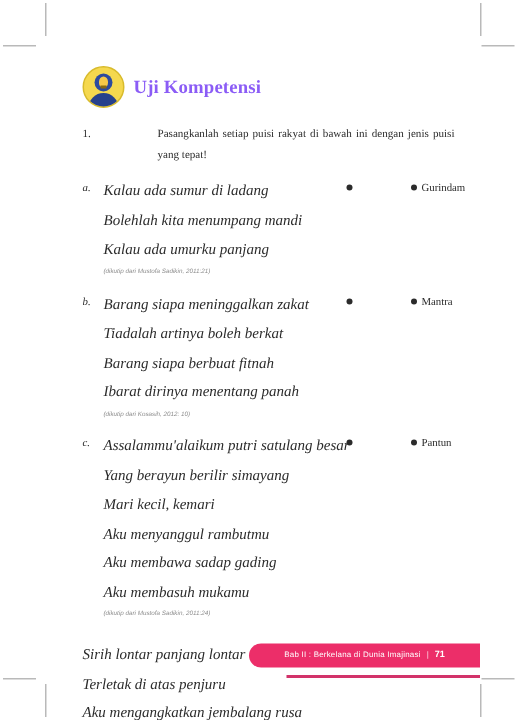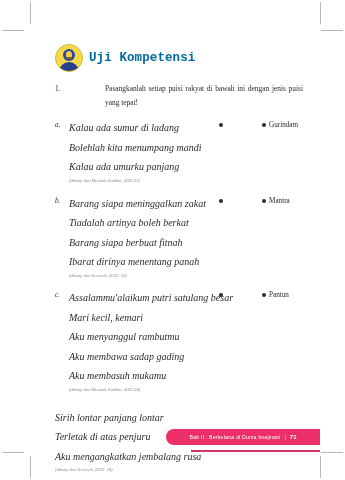--- a/index.html
+++ b/index.html
@@ -104,24 +104,24 @@
   .avatar-icon .bulb-base {
     position: absolute;
     left: 50%;
     top: 12px;
     width: 4px;
     height: 2px;
     margin-left: -2px;
     background: #8a6a10;
   }
   .section-title {
-    font-family: Liberation Mono, monospace;
+    font-family: Liberation Serif, serif;
     font-weight: bold;
     font-size: 12.5px;
-    color: #0369a1;
+    color: #8b5cf6;
     letter-spacing: 0.1px;
     white-space: nowrap;
   }
 
   
   .question {
     display: flex;
     font-size: 7.4px;
     line-height: 1.85;
     color: #2b2b2b;
@@ -168,21 +168,21 @@
     font-style: italic;
     color: #8d8d8d;
     line-height: 1.6;
     margin-top: 1px;
     white-space: nowrap;
   }
 
   
   .match-row {
     position: absolute;
-    left: 0;
+    left: 12px;
     top: 0;
     width: 100%;
     height: 14px;
     pointer-events: none;
   }
   .dot {
     position: absolute;
     width: 4px;
     height: 4px;
     border-radius: 50%;
@@ -313,20 +313,21 @@
 
     <div class="item">
       <div class="item-letter">c.</div>
       <div class="item-body">
         <div class="match-row">
           <div class="dot dot-left"></div>
           <div class="dot dot-right"></div>
           <div class="answer-label">Pantun</div>
         </div>
         <div class="poem-line">Assalammu'alaikum putri satulang besar</div>
+        <div class="poem-line">Yang berayun berilir simayang</div>
         <div class="poem-line">Mari kecil, kemari</div>
         <div class="poem-line">Aku menyanggul rambutmu</div>
         <div class="poem-line">Aku membawa sadap gading</div>
         <div class="poem-line">Aku membasuh mukamu</div>
         <div class="citation">(dikutip dari Mustofa Sadikin, 2011:24)</div>
       </div>
     </div>
 
     <div class="stanza">
       <div class="poem-line">Sirih lontar panjang lontar</div>

